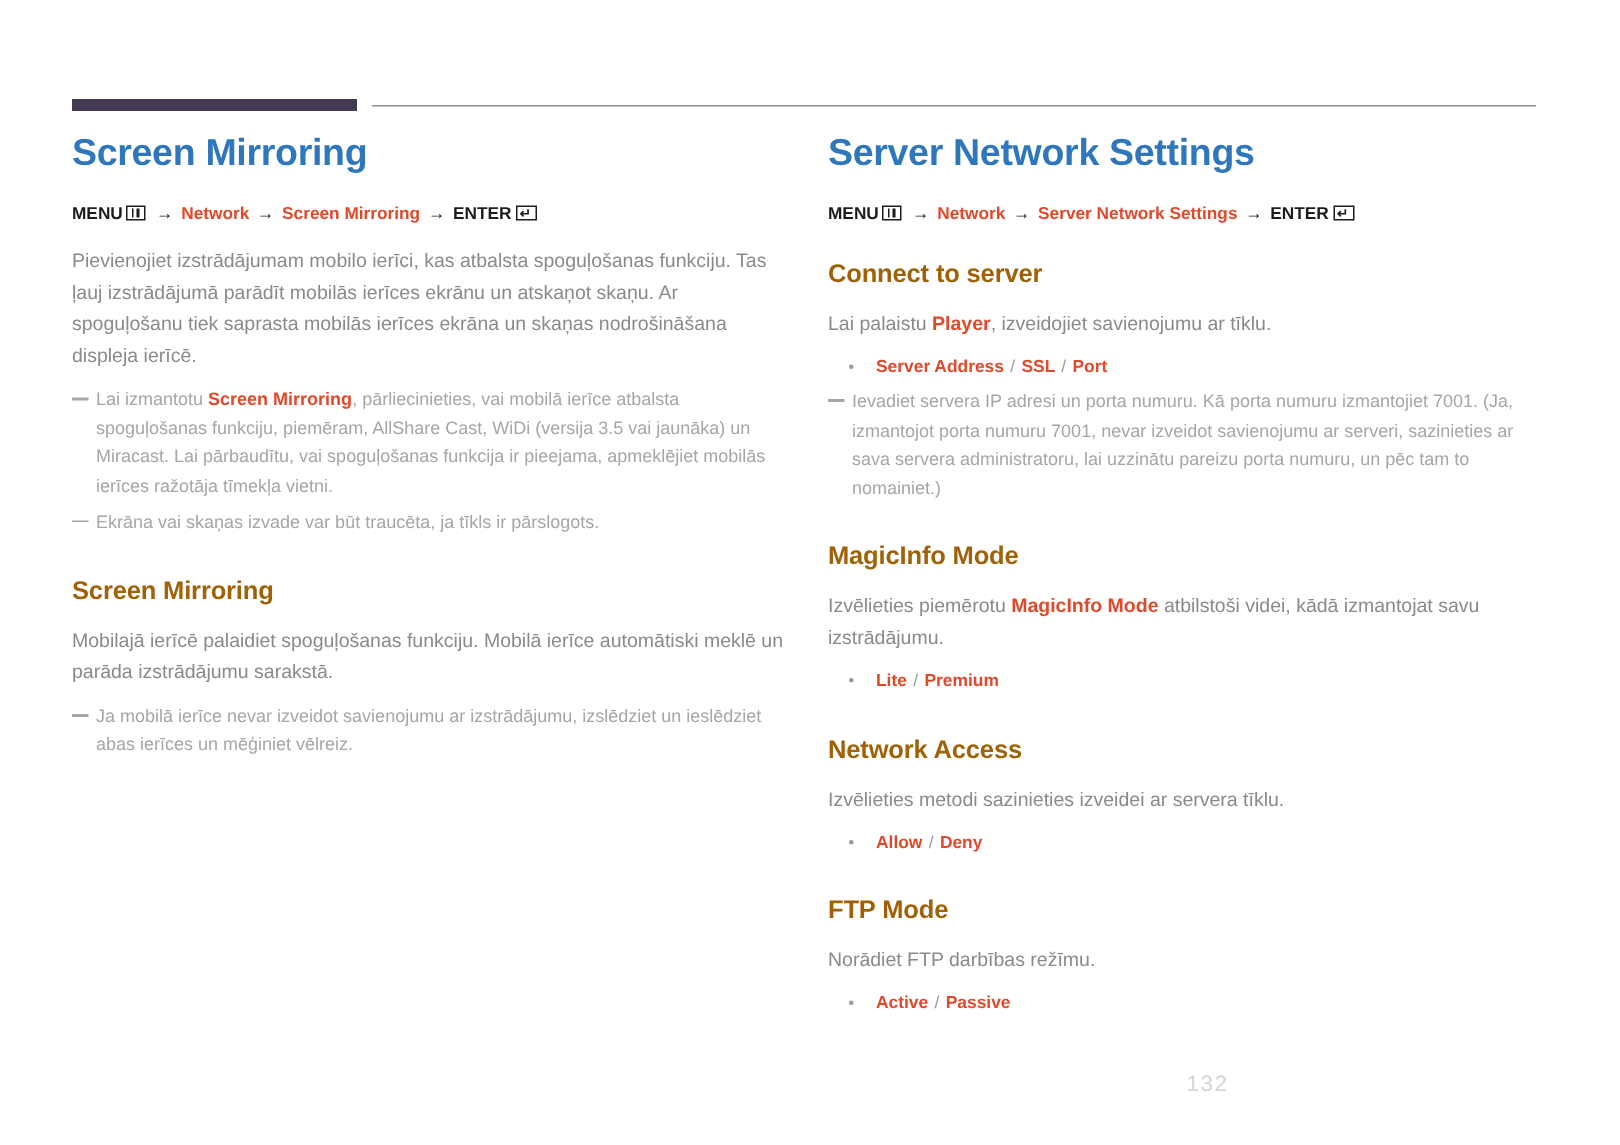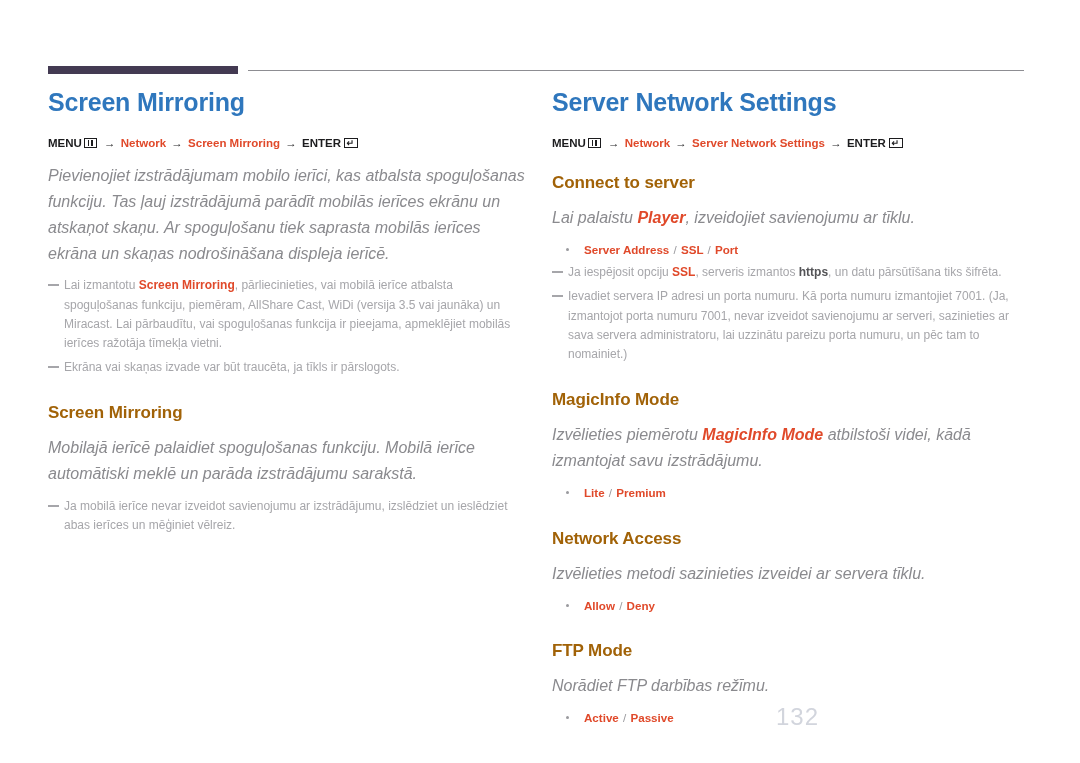--- a/index.html
+++ b/index.html
@@ -123,25 +123,24 @@
     position: absolute;
     left: 1.5px;
     top: 1px;
     font-size: 9px;
     line-height: 7px;
     color: #1c1c1e;
   }
 
   
   p.body {
-    font-size: 16px;
+    font-size: 13px;
     line-height: 1.62;
     color: #8a8a8e;
     margin: 0 0 10px 0;
-    font-style: italic;
   }
   p.body .accent { color: #e0492a; font-weight: bold; }
 
   
   .note {
     position: relative;
     font-size: 12px;
     line-height: 1.6;
     color: #a6a6aa;
     margin: 0 0 5px 0;
@@ -185,21 +184,21 @@
     color: #9a9a9e;
     font-weight: normal;
     padding: 0 1px;
   }
 
   
   .page-number {
     position: absolute;
     right: 48px;
     bottom: 32px;
-    font-size: 24px;
+    font-size: 15px;
     color: #d2d5dd;
     letter-spacing: 1px;
     font-weight: normal;
     margin-left: 44px;
   }
 </style>
 </head>
 <body>
 
 <div class="page">
@@ -261,24 +260,20 @@
     </div>
 
     <h2 class="section-title first">Connect to server</h2>
     <p class="body"><span>Lai palaistu </span><span class="accent">Player</span><span>, izveidojiet savienojumu ar tīklu.</span></p>
     <div class="option">
       <span class="bullet"></span>
       <span class="opt"><span>Server Address </span><span class="sep">/</span><span> SSL </span><span class="sep">/</span><span> Port</span></span>
     </div>
     <div class="note">
       <span class="dash"></span>
-      <span>Ja iespējosit opciju </span><span class="accent">SSL</span><span>, serveris izmantos </span><span class="strong">https</span><span>, un datu pārsūtīšana tiks šifrēta.</span>
-    </div>
-    <div class="note">
-      <span class="dash"></span>
       <span>Ievadiet servera IP adresi un porta numuru. Kā porta numuru izmantojiet 7001. (Ja, izmantojot porta numuru 7001, nevar izveidot savienojumu ar serveri, sazinieties ar sava servera administratoru, lai uzzinātu pareizu porta numuru, un pēc tam to nomainiet.)</span>
     </div>
 
     <h2 class="section-title">MagicInfo Mode</h2>
     <p class="body"><span>Izvēlieties piemērotu </span><span class="accent">MagicInfo Mode</span><span> atbilstoši videi, kādā izmantojat savu izstrādājumu.</span></p>
     <div class="option">
       <span class="bullet"></span>
       <span class="opt"><span>Lite </span><span class="sep">/</span><span> Premium</span></span>
     </div>
 

